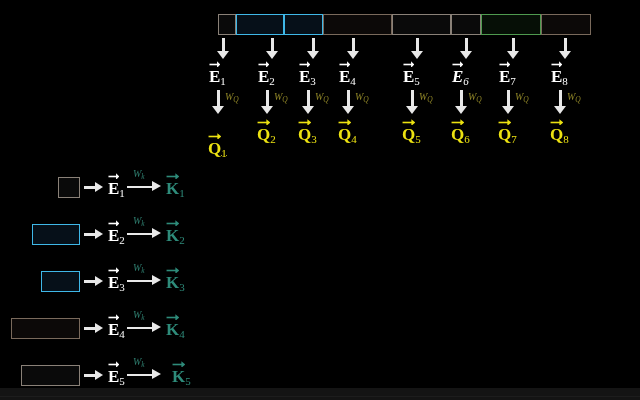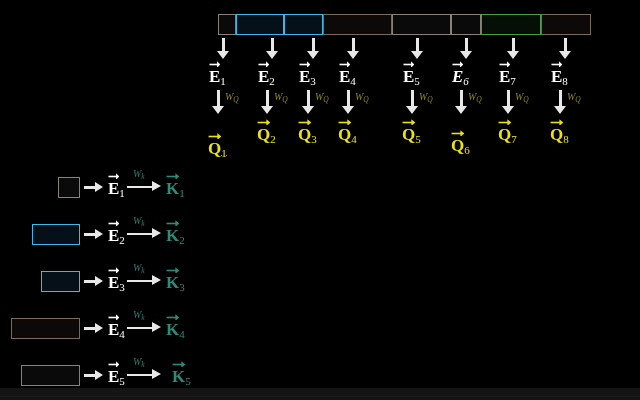--- a/index.html
+++ b/index.html
@@ -305,21 +305,21 @@
             <polygon points="24,5.5 17,2.2 17,8.8" fill="#ece211"></polygon>
           </svg>Q</span><span class="sub">3</span></div>
       <div class="vec vec-Q" style="left: 338px; top: 126px;"><span class="body"><svg class="varrow" viewBox="0 0 24 8" preserveAspectRatio="none">
             <line x1="1" y1="5.5" x2="20" y2="5.5" stroke="#ece211" stroke-width="1.6"></line>
             <polygon points="24,5.5 17,2.2 17,8.8" fill="#ece211"></polygon>
           </svg>Q</span><span class="sub">4</span></div>
       <div class="vec vec-Q" style="left: 402px; top: 126px;"><span class="body"><svg class="varrow" viewBox="0 0 24 8" preserveAspectRatio="none">
             <line x1="1" y1="5.5" x2="20" y2="5.5" stroke="#ece211" stroke-width="1.6"></line>
             <polygon points="24,5.5 17,2.2 17,8.8" fill="#ece211"></polygon>
           </svg>Q</span><span class="sub">5</span></div>
-      <div class="vec vec-Q" style="left: 451px; top: 137px;"><span class="body"><svg class="varrow" viewBox="0 0 24 8" preserveAspectRatio="none">
+      <div class="vec vec-Q" style="left: 451px; top: 126px;"><span class="body"><svg class="varrow" viewBox="0 0 24 8" preserveAspectRatio="none">
             <line x1="1" y1="5.5" x2="20" y2="5.5" stroke="#ece211" stroke-width="1.6"></line>
             <polygon points="24,5.5 17,2.2 17,8.8" fill="#ece211"></polygon>
           </svg>Q</span><span class="sub">6</span></div>
       <div class="vec vec-Q" style="left: 498px; top: 126px;"><span class="body"><svg class="varrow" viewBox="0 0 24 8" preserveAspectRatio="none">
             <line x1="1" y1="5.5" x2="20" y2="5.5" stroke="#ece211" stroke-width="1.6"></line>
             <polygon points="24,5.5 17,2.2 17,8.8" fill="#ece211"></polygon>
           </svg>Q</span><span class="sub">7</span></div>
       <div class="vec vec-Q" style="left: 550px; top: 126px;"><span class="body"><svg class="varrow" viewBox="0 0 24 8" preserveAspectRatio="none">
             <line x1="1" y1="5.5" x2="20" y2="5.5" stroke="#ece211" stroke-width="1.6"></line>
             <polygon points="24,5.5 17,2.2 17,8.8" fill="#ece211"></polygon>

